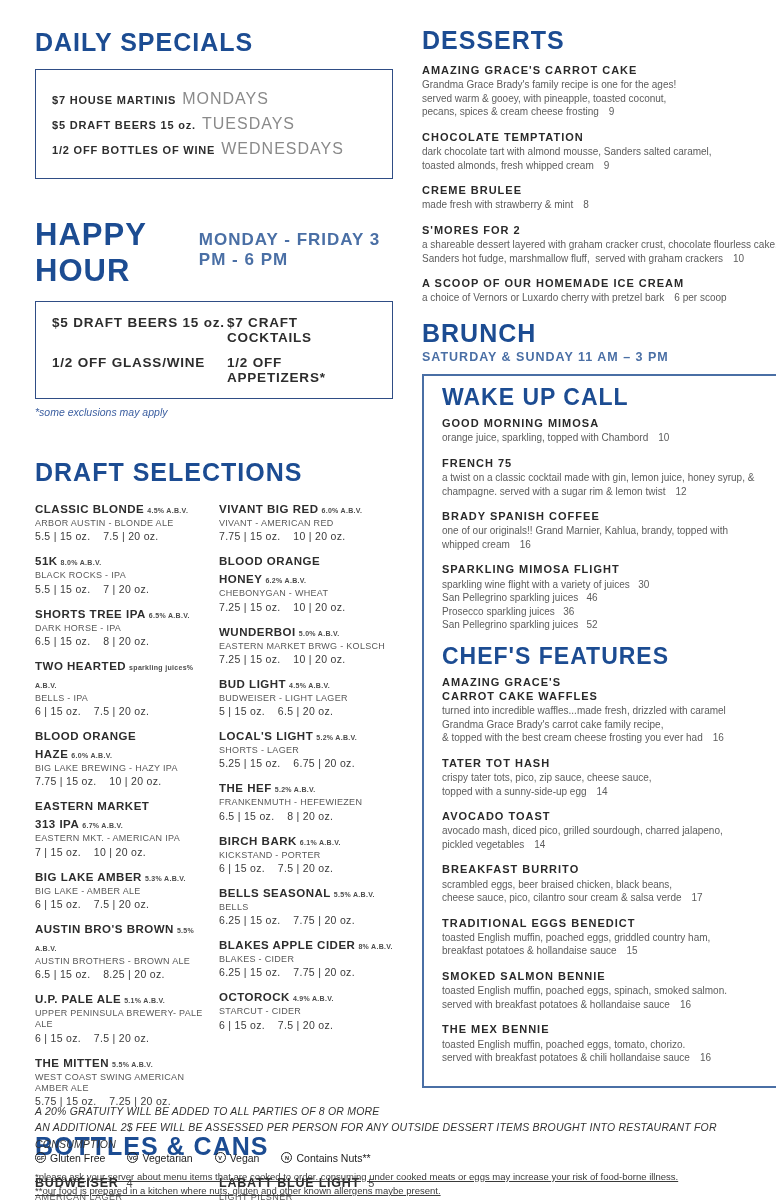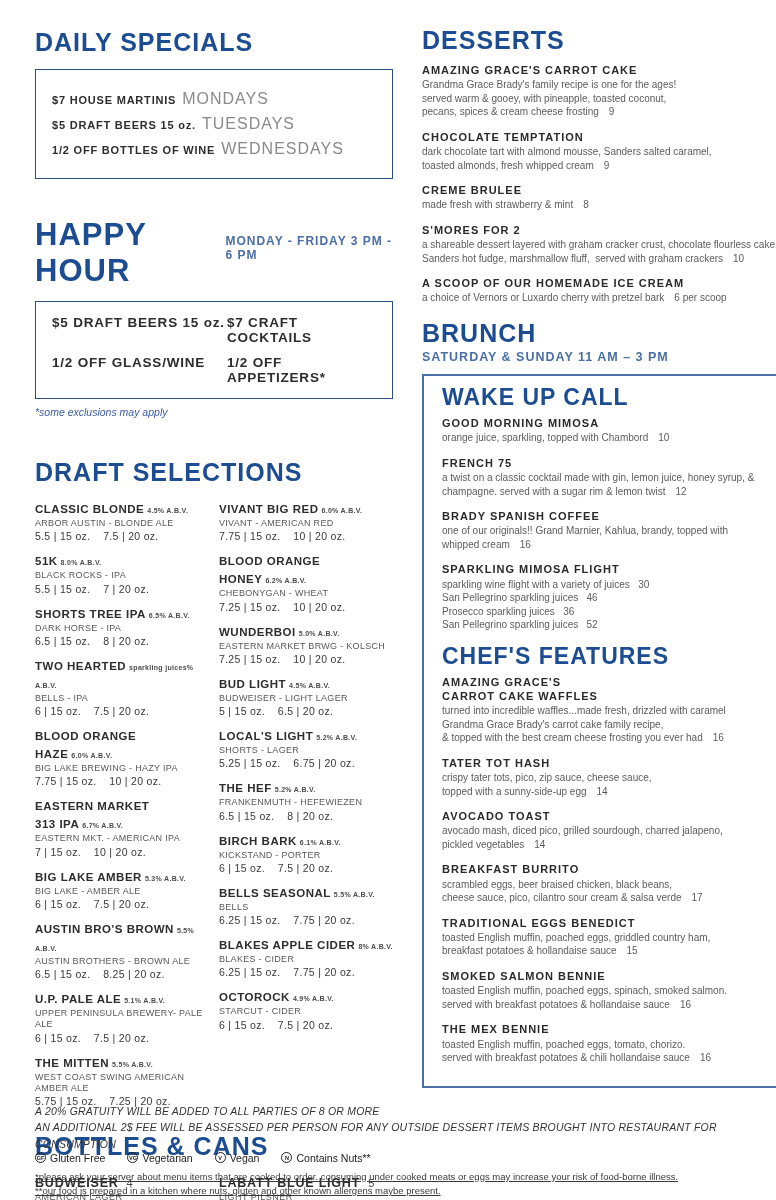--- a/index.html
+++ b/index.html
@@ -16,21 +16,21 @@
   
   .box { border:1.5px solid #2f4d85; margin-top:12px; padding:13px 16px; }
   .special-row { margin:7px 0; white-space:nowrap; }
   .sp-offer { font-size:11px; font-weight:bold; letter-spacing:0.8px; color:#2d2d2d; }
   .sp-day   { font-size:16px; color:#8a8a8a; letter-spacing:1px; margin-left:6px; }
 
   
   .hh-wrap { margin-top:38px; }
   .hh-head { display:flex; align-items:baseline; gap:12px; }
   .hh-head h1 { font-size:31px; }
-  .hh-sched { color:#4a6fa5; font-size:12px; letter-spacing:1px; font-weight:bold; }
+  .hh-sched { color:#4a6fa5; font-size:17px; letter-spacing:1px; font-weight:bold; }
   .hh-box { display:grid; grid-template-columns:54% 46%; row-gap:10px; }
   .hh-item { font-size:13.5px; font-weight:bold; letter-spacing:0.8px; }
   .hh-note { color:#3b5ea0; font-size:10.5px; font-style:italic; margin-top:7px; }
 
   
   .draft-wrap { margin-top:40px; }
   .two-col { display:flex; gap:10px; margin-top:12px; }
   .two-col > div { width:174px; }
   .beer { margin-bottom:9px; }
   .beer-name { font-size:11.5px; font-weight:bold; letter-spacing:0.5px; white-space:pre-line; line-height:1.2; }

